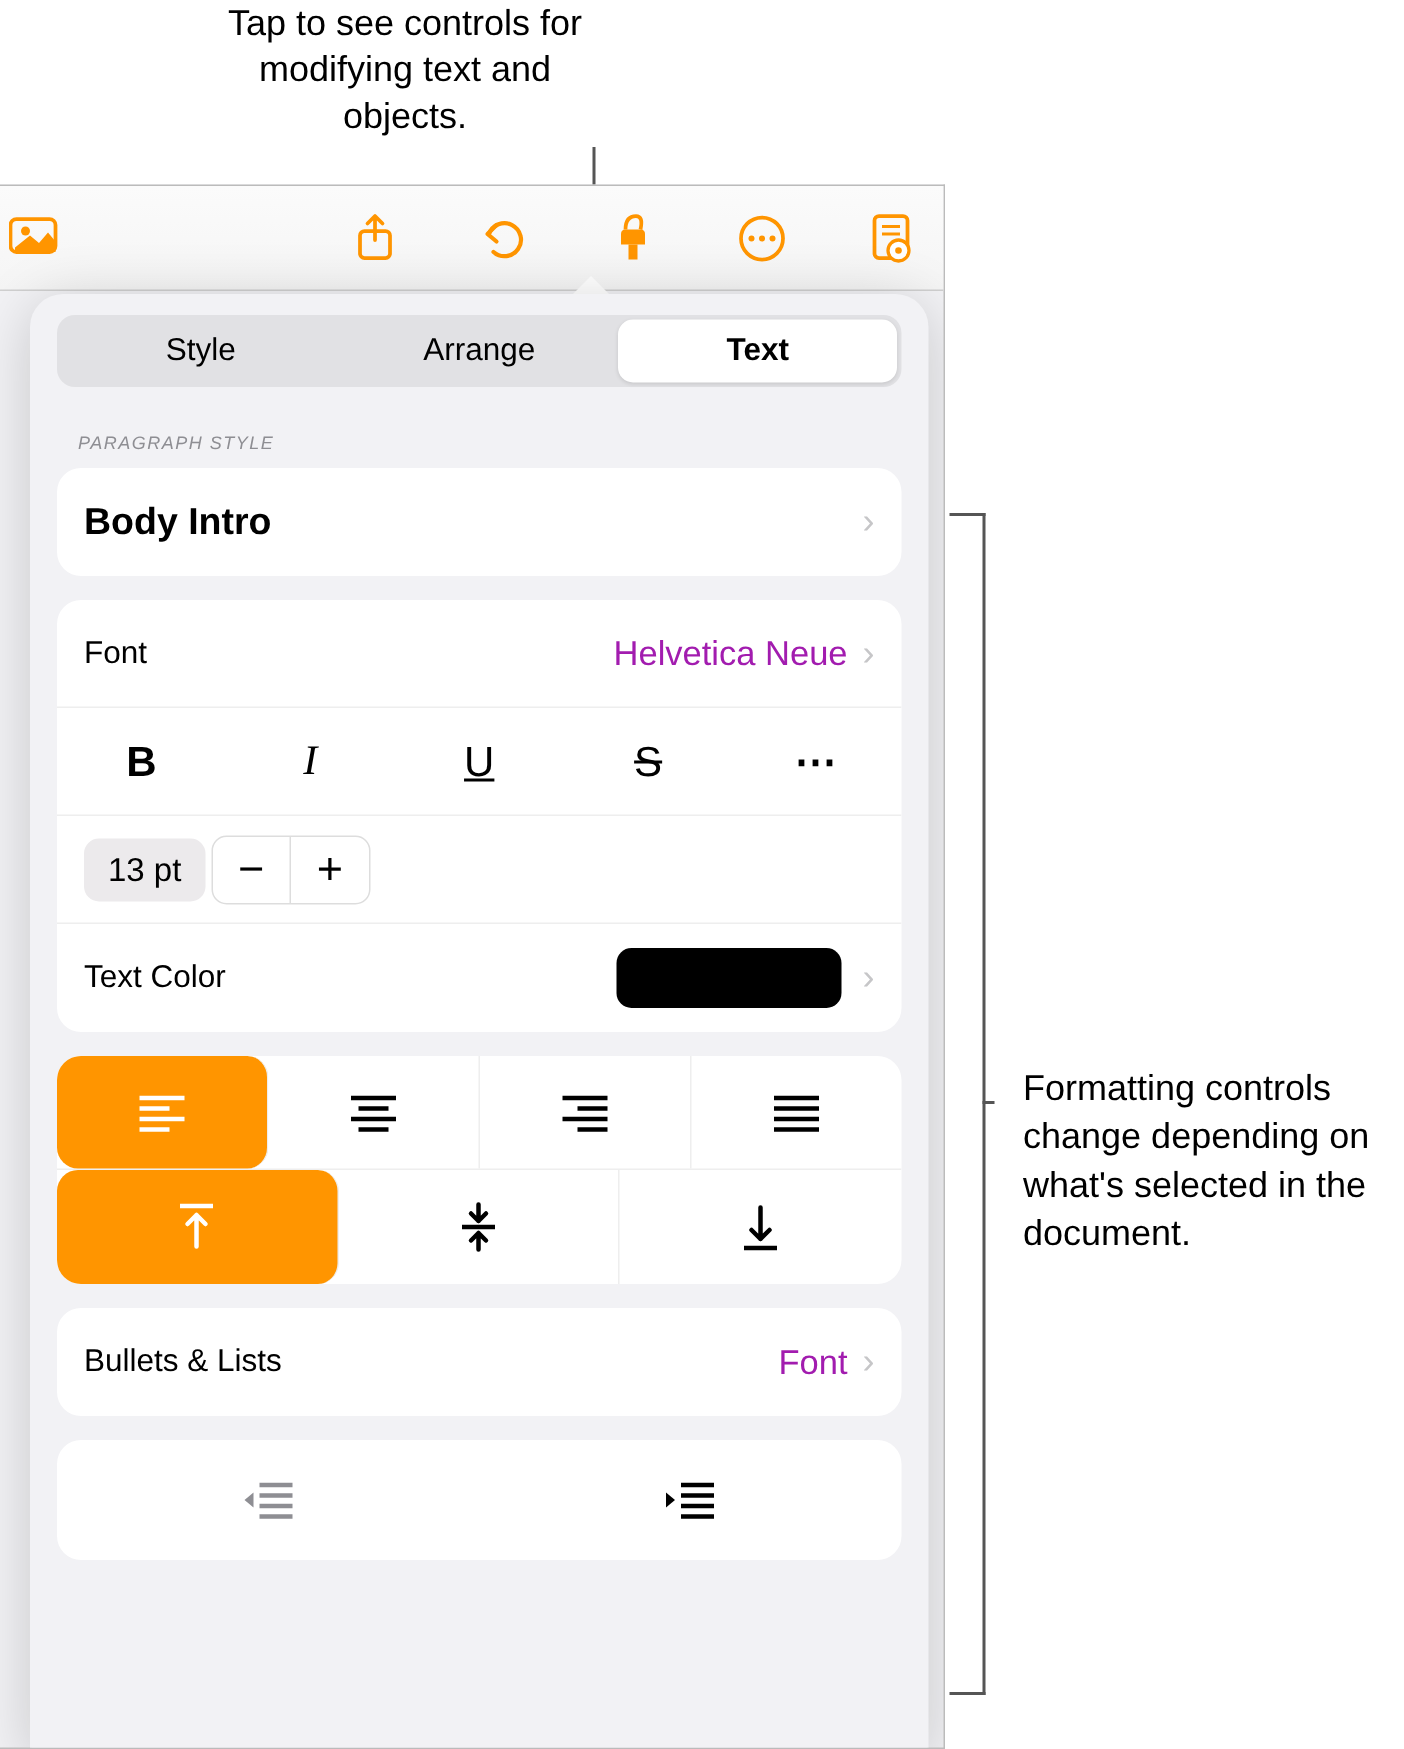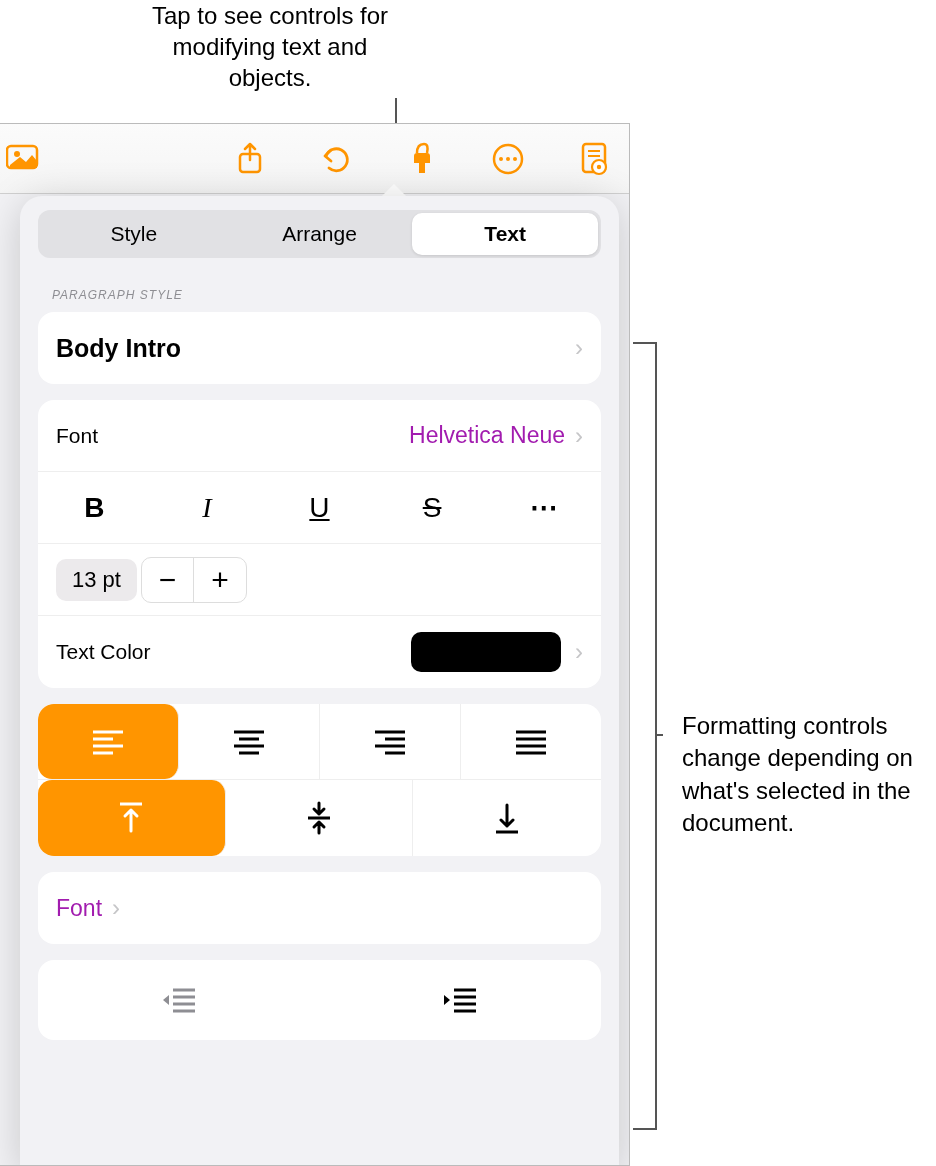--- a/index.html
+++ b/index.html
@@ -386,20 +386,21 @@
             <path d="M13 4 L13 25 M13 25 L7 19 M13 25 L19 19" stroke="currentColor" stroke-width="3" fill="none" stroke-linecap="round"></path>
           </svg>
         </div>
       </div>
     </div>
 
     <div class="gap"></div>
 
     <div class="card">
       <div class="row">
+        <div class="row-label">Bullets &amp; Lists</div>
         <div class="row-value">Font</div>
         <div class="chev">›</div>
       </div>
     </div>
 
     <div class="gap"></div>
 
     <div class="card">
       <div class="indent-row">
         <div class="ibtn">

